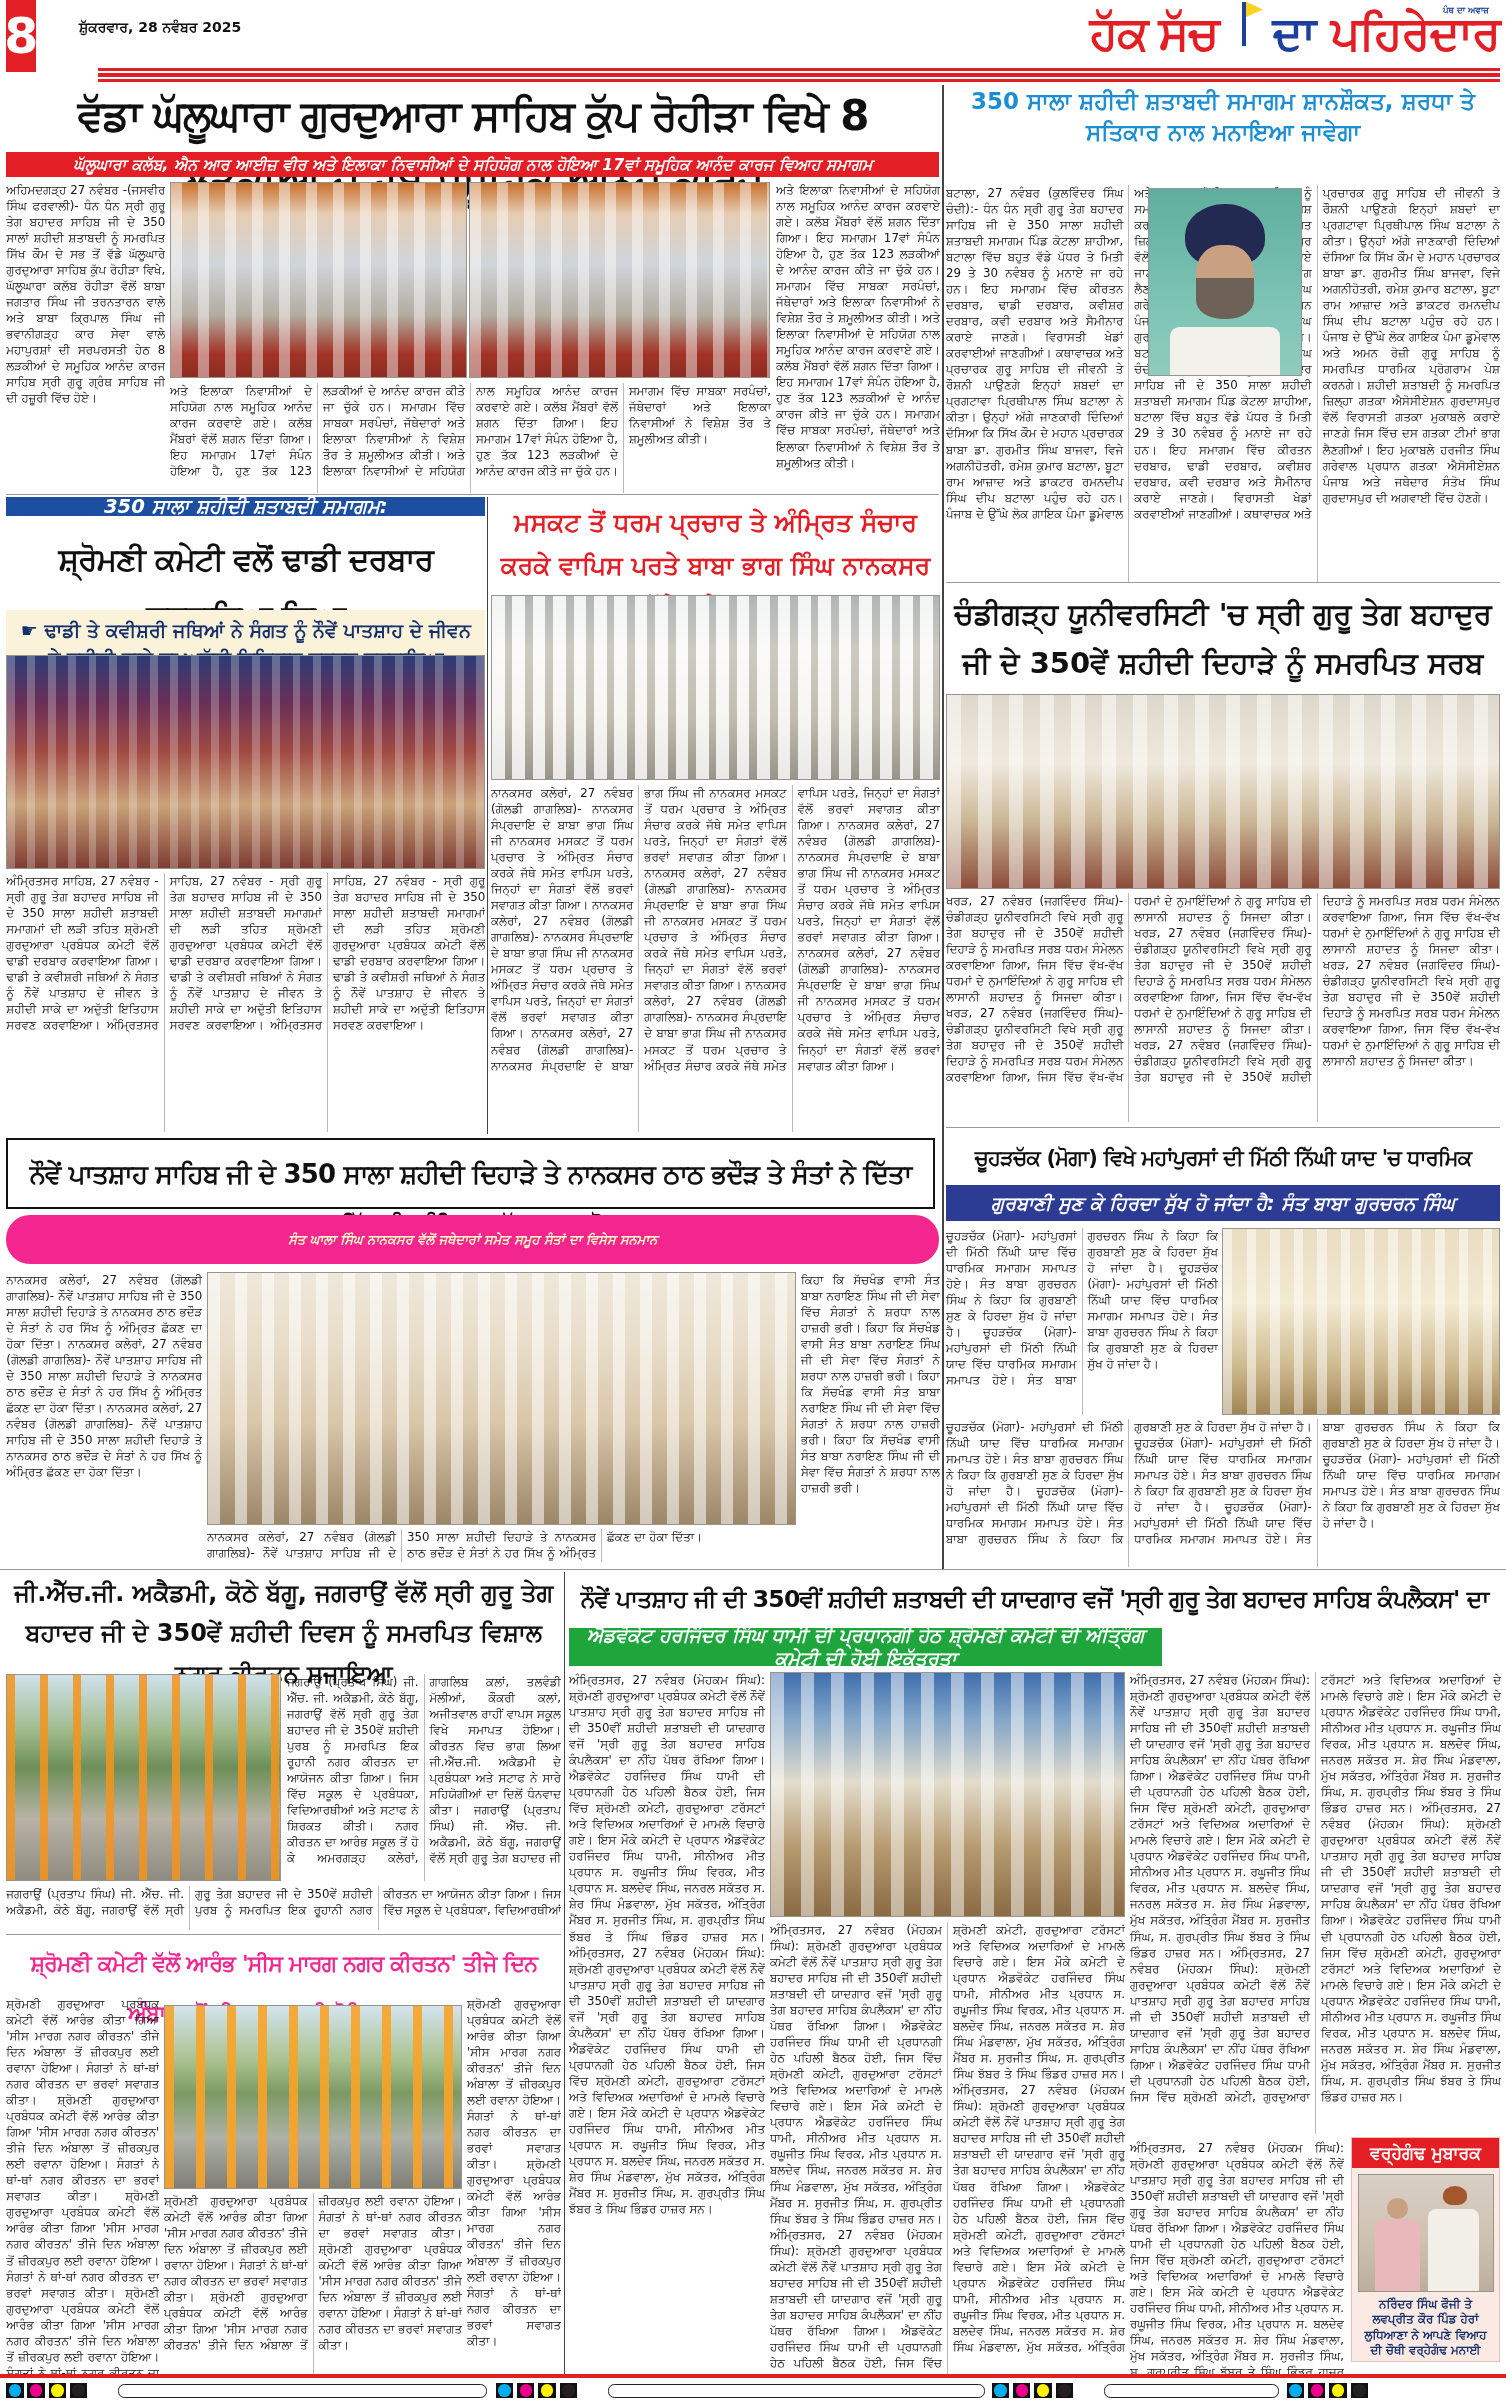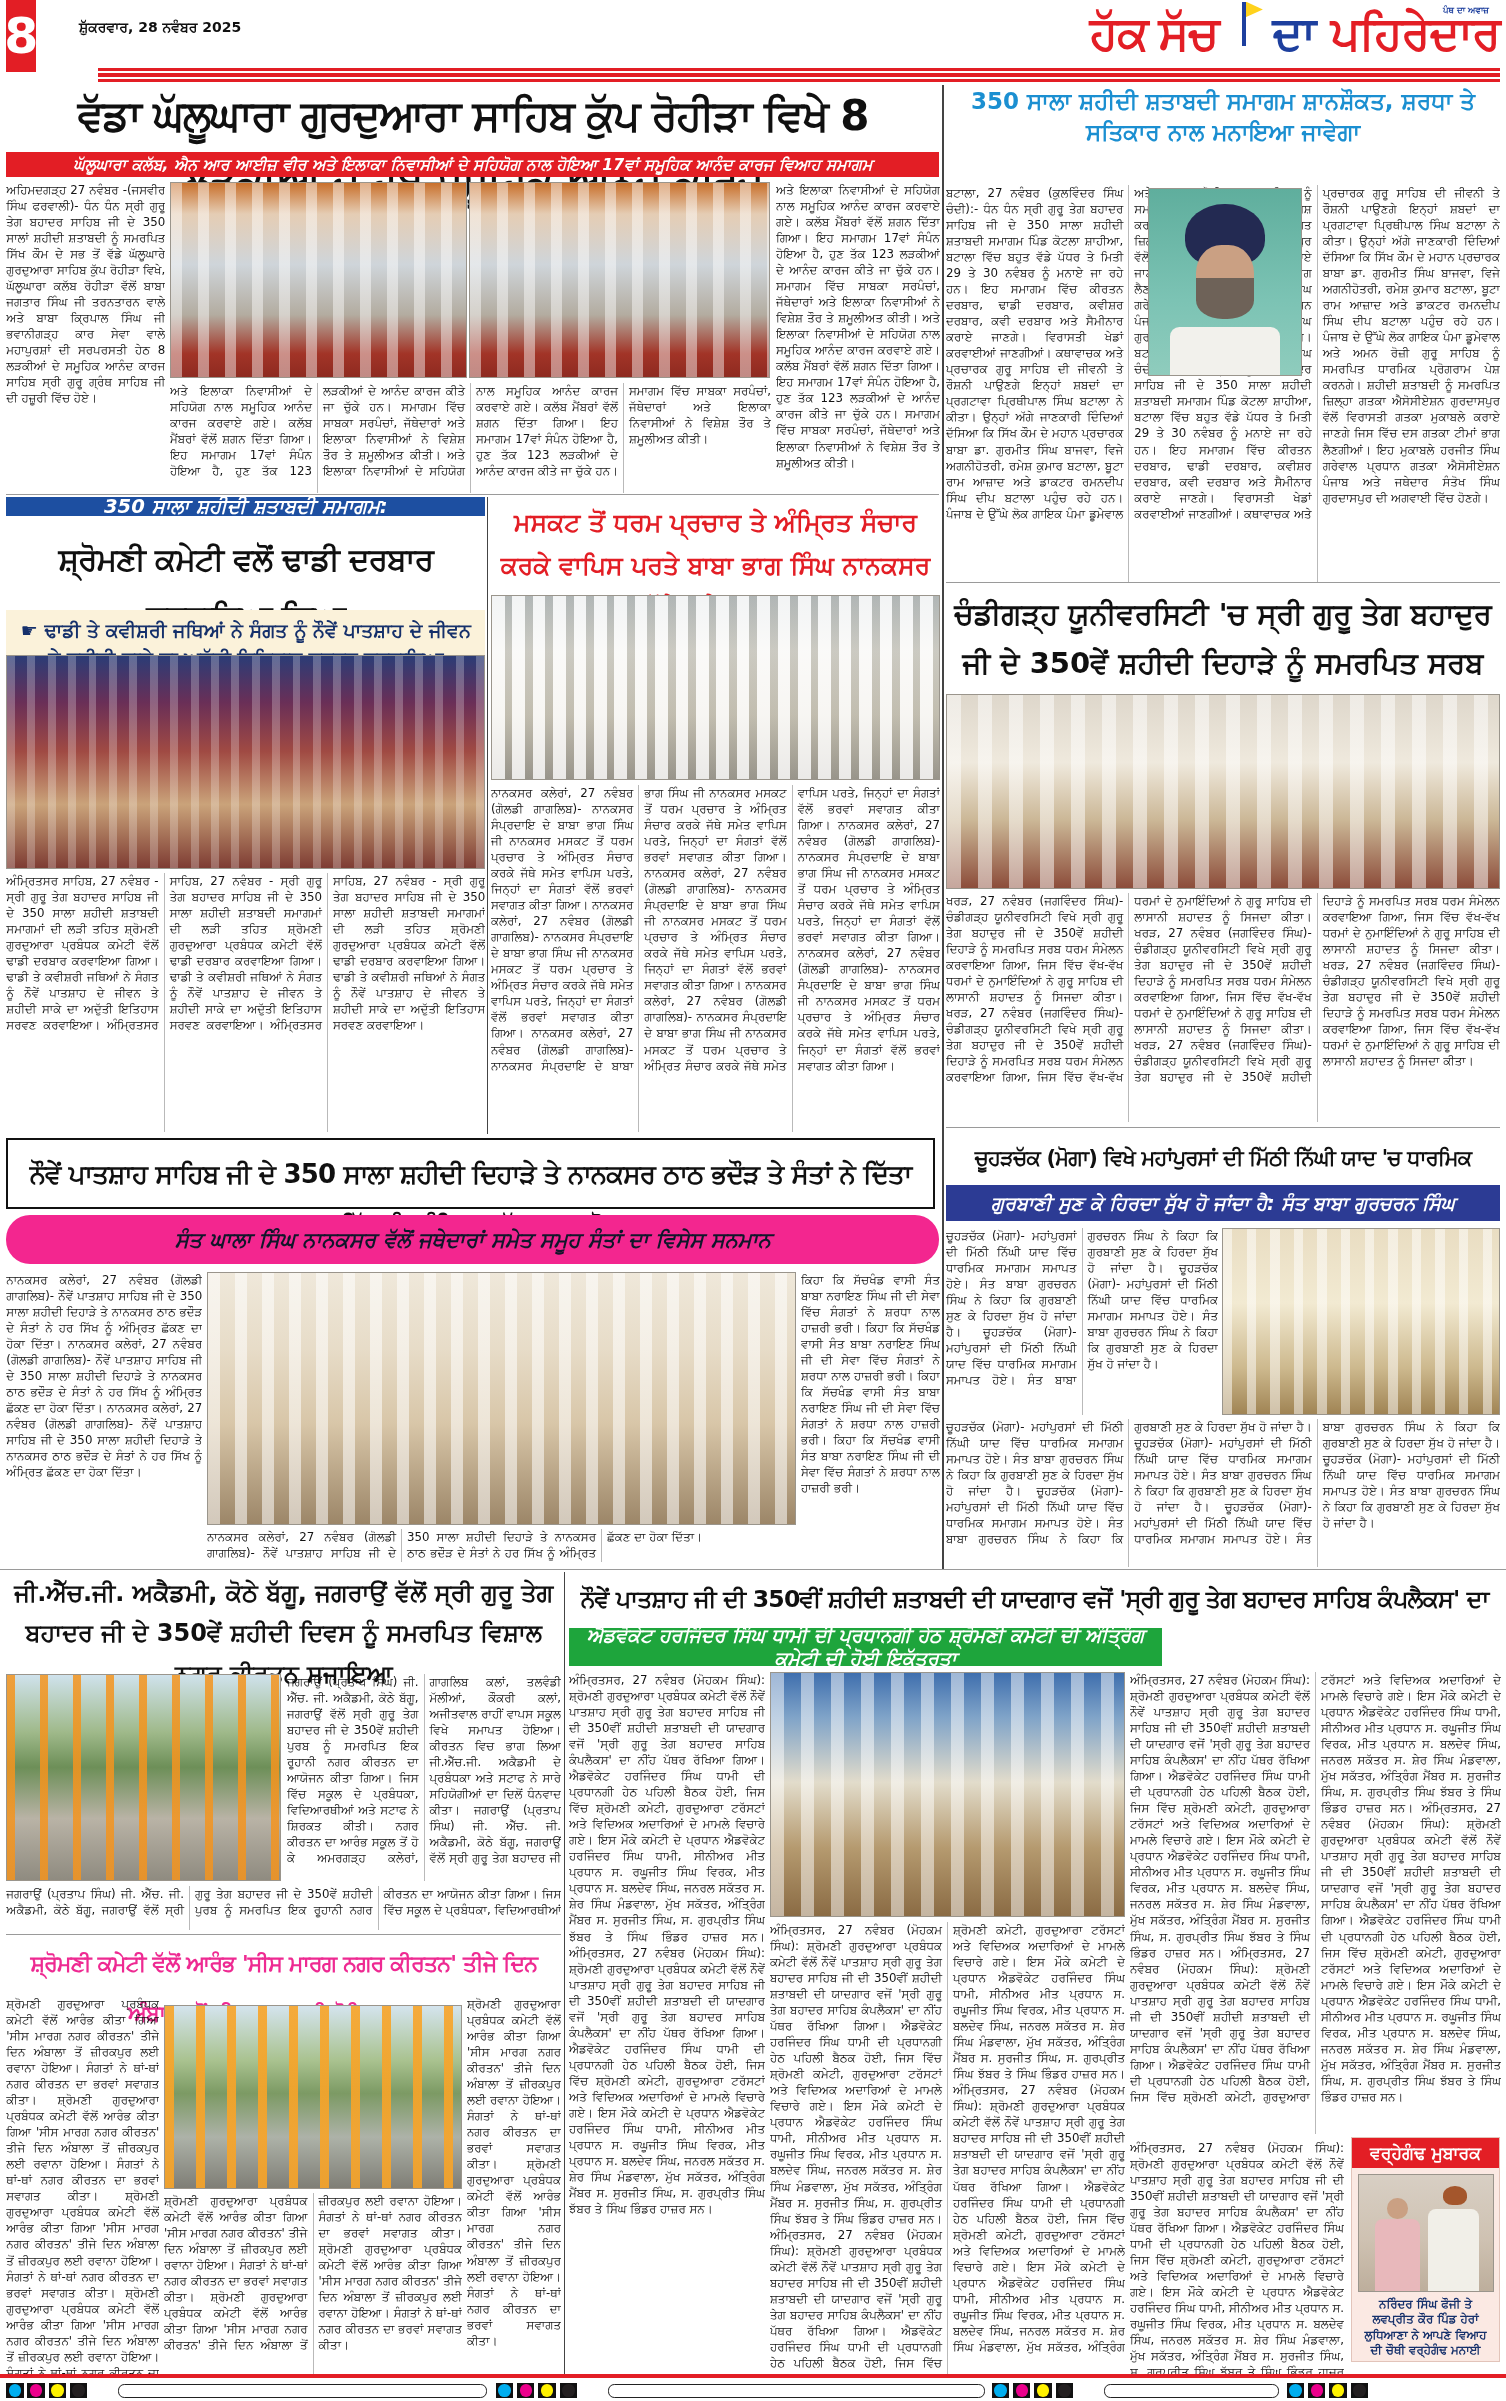--- a/index.html
+++ b/index.html
@@ -124,21 +124,21 @@
   <div class="abs hl" style="left:491px;top:502px;width:449px;height:88px;font-size:25px;line-height:1.7;color:#e31e25;">ਮਸਕਟ ਤੋਂ ਧਰਮ ਪ੍ਰਚਾਰ ਤੇ ਅੰਮ੍ਰਿਤ ਸੰਚਾਰ ਕਰਕੇ ਵਾਪਿਸ ਪਰਤੇ ਬਾਬਾ ਭਾਗ ਸਿੰਘ ਨਾਨਕਸਰ ਦਾ ਜੱਥੇ ਸਮੇਤ ਸਵਾਗਤ</div>
   <div class="abs photo ph-whitecrowd" style="left:491px;top:595px;width:449px;height:185px;"></div>
   <div class="abs bodytxt" style="left:491px;top:785px;width:449px;height:347px;column-count:3;">ਨਾਨਕਸਰ ਕਲੇਰਾਂ, 27 ਨਵੰਬਰ (ਗੋਲਡੀ ਗਾਗਲਿਬ)- ਨਾਨਕਸਰ ਸੰਪ੍ਰਦਾਇ ਦੇ ਬਾਬਾ ਭਾਗ ਸਿੰਘ ਜੀ ਨਾਨਕਸਰ ਮਸਕਟ ਤੋਂ ਧਰਮ ਪ੍ਰਚਾਰ ਤੇ ਅੰਮ੍ਰਿਤ ਸੰਚਾਰ ਕਰਕੇ ਜੱਥੇ ਸਮੇਤ ਵਾਪਿਸ ਪਰਤੇ, ਜਿਨ੍ਹਾਂ ਦਾ ਸੰਗਤਾਂ ਵੱਲੋਂ ਭਰਵਾਂ ਸਵਾਗਤ ਕੀਤਾ ਗਿਆ। ਨਾਨਕਸਰ ਕਲੇਰਾਂ, 27 ਨਵੰਬਰ (ਗੋਲਡੀ ਗਾਗਲਿਬ)- ਨਾਨਕਸਰ ਸੰਪ੍ਰਦਾਇ ਦੇ ਬਾਬਾ ਭਾਗ ਸਿੰਘ ਜੀ ਨਾਨਕਸਰ ਮਸਕਟ ਤੋਂ ਧਰਮ ਪ੍ਰਚਾਰ ਤੇ ਅੰਮ੍ਰਿਤ ਸੰਚਾਰ ਕਰਕੇ ਜੱਥੇ ਸਮੇਤ ਵਾਪਿਸ ਪਰਤੇ, ਜਿਨ੍ਹਾਂ ਦਾ ਸੰਗਤਾਂ ਵੱਲੋਂ ਭਰਵਾਂ ਸਵਾਗਤ ਕੀਤਾ ਗਿਆ। ਨਾਨਕਸਰ ਕਲੇਰਾਂ, 27 ਨਵੰਬਰ (ਗੋਲਡੀ ਗਾਗਲਿਬ)- ਨਾਨਕਸਰ ਸੰਪ੍ਰਦਾਇ ਦੇ ਬਾਬਾ ਭਾਗ ਸਿੰਘ ਜੀ ਨਾਨਕਸਰ ਮਸਕਟ ਤੋਂ ਧਰਮ ਪ੍ਰਚਾਰ ਤੇ ਅੰਮ੍ਰਿਤ ਸੰਚਾਰ ਕਰਕੇ ਜੱਥੇ ਸਮੇਤ ਵਾਪਿਸ ਪਰਤੇ, ਜਿਨ੍ਹਾਂ ਦਾ ਸੰਗਤਾਂ ਵੱਲੋਂ ਭਰਵਾਂ ਸਵਾਗਤ ਕੀਤਾ ਗਿਆ। ਨਾਨਕਸਰ ਕਲੇਰਾਂ, 27 ਨਵੰਬਰ (ਗੋਲਡੀ ਗਾਗਲਿਬ)- ਨਾਨਕਸਰ ਸੰਪ੍ਰਦਾਇ ਦੇ ਬਾਬਾ ਭਾਗ ਸਿੰਘ ਜੀ ਨਾਨਕਸਰ ਮਸਕਟ ਤੋਂ ਧਰਮ ਪ੍ਰਚਾਰ ਤੇ ਅੰਮ੍ਰਿਤ ਸੰਚਾਰ ਕਰਕੇ ਜੱਥੇ ਸਮੇਤ ਵਾਪਿਸ ਪਰਤੇ, ਜਿਨ੍ਹਾਂ ਦਾ ਸੰਗਤਾਂ ਵੱਲੋਂ ਭਰਵਾਂ ਸਵਾਗਤ ਕੀਤਾ ਗਿਆ। ਨਾਨਕਸਰ ਕਲੇਰਾਂ, 27 ਨਵੰਬਰ (ਗੋਲਡੀ ਗਾਗਲਿਬ)- ਨਾਨਕਸਰ ਸੰਪ੍ਰਦਾਇ ਦੇ ਬਾਬਾ ਭਾਗ ਸਿੰਘ ਜੀ ਨਾਨਕਸਰ ਮਸਕਟ ਤੋਂ ਧਰਮ ਪ੍ਰਚਾਰ ਤੇ ਅੰਮ੍ਰਿਤ ਸੰਚਾਰ ਕਰਕੇ ਜੱਥੇ ਸਮੇਤ ਵਾਪਿਸ ਪਰਤੇ, ਜਿਨ੍ਹਾਂ ਦਾ ਸੰਗਤਾਂ ਵੱਲੋਂ ਭਰਵਾਂ ਸਵਾਗਤ ਕੀਤਾ ਗਿਆ। ਨਾਨਕਸਰ ਕਲੇਰਾਂ, 27 ਨਵੰਬਰ (ਗੋਲਡੀ ਗਾਗਲਿਬ)- ਨਾਨਕਸਰ ਸੰਪ੍ਰਦਾਇ ਦੇ ਬਾਬਾ ਭਾਗ ਸਿੰਘ ਜੀ ਨਾਨਕਸਰ ਮਸਕਟ ਤੋਂ ਧਰਮ ਪ੍ਰਚਾਰ ਤੇ ਅੰਮ੍ਰਿਤ ਸੰਚਾਰ ਕਰਕੇ ਜੱਥੇ ਸਮੇਤ ਵਾਪਿਸ ਪਰਤੇ, ਜਿਨ੍ਹਾਂ ਦਾ ਸੰਗਤਾਂ ਵੱਲੋਂ ਭਰਵਾਂ ਸਵਾਗਤ ਕੀਤਾ ਗਿਆ। ਨਾਨਕਸਰ ਕਲੇਰਾਂ, 27 ਨਵੰਬਰ (ਗੋਲਡੀ ਗਾਗਲਿਬ)- ਨਾਨਕਸਰ ਸੰਪ੍ਰਦਾਇ ਦੇ ਬਾਬਾ ਭਾਗ ਸਿੰਘ ਜੀ ਨਾਨਕਸਰ ਮਸਕਟ ਤੋਂ ਧਰਮ ਪ੍ਰਚਾਰ ਤੇ ਅੰਮ੍ਰਿਤ ਸੰਚਾਰ ਕਰਕੇ ਜੱਥੇ ਸਮੇਤ ਵਾਪਿਸ ਪਰਤੇ, ਜਿਨ੍ਹਾਂ ਦਾ ਸੰਗਤਾਂ ਵੱਲੋਂ ਭਰਵਾਂ ਸਵਾਗਤ ਕੀਤਾ ਗਿਆ।</div>
 
   <div class="abs hl" style="left:946px;top:590px;width:554px;height:99px;font-size:29px;line-height:1.7;">ਚੰਡੀਗੜ੍ਹ ਯੂਨੀਵਰਸਿਟੀ 'ਚ ਸ੍ਰੀ ਗੁਰੂ ਤੇਗ ਬਹਾਦੁਰ ਜੀ ਦੇ 350ਵੇਂ ਸ਼ਹੀਦੀ ਦਿਹਾੜੇ ਨੂੰ ਸਮਰਪਿਤ ਸਰਬ ਧਰਮ ਸੰਮੇਲਨ</div>
   <div class="abs photo ph-stagebooks" style="left:946px;top:694px;width:554px;height:195px;"></div>
   <div class="abs bodytxt" style="left:946px;top:893px;width:554px;height:229px;column-count:3;">ਖਰੜ, 27 ਨਵੰਬਰ (ਜਗਵਿੰਦਰ ਸਿੰਘ)- ਚੰਡੀਗੜ੍ਹ ਯੂਨੀਵਰਸਿਟੀ ਵਿਖੇ ਸ੍ਰੀ ਗੁਰੂ ਤੇਗ ਬਹਾਦੁਰ ਜੀ ਦੇ 350ਵੇਂ ਸ਼ਹੀਦੀ ਦਿਹਾੜੇ ਨੂੰ ਸਮਰਪਿਤ ਸਰਬ ਧਰਮ ਸੰਮੇਲਨ ਕਰਵਾਇਆ ਗਿਆ, ਜਿਸ ਵਿੱਚ ਵੱਖ-ਵੱਖ ਧਰਮਾਂ ਦੇ ਨੁਮਾਇੰਦਿਆਂ ਨੇ ਗੁਰੂ ਸਾਹਿਬ ਦੀ ਲਾਸਾਨੀ ਸ਼ਹਾਦਤ ਨੂੰ ਸਿਜਦਾ ਕੀਤਾ। ਖਰੜ, 27 ਨਵੰਬਰ (ਜਗਵਿੰਦਰ ਸਿੰਘ)- ਚੰਡੀਗੜ੍ਹ ਯੂਨੀਵਰਸਿਟੀ ਵਿਖੇ ਸ੍ਰੀ ਗੁਰੂ ਤੇਗ ਬਹਾਦੁਰ ਜੀ ਦੇ 350ਵੇਂ ਸ਼ਹੀਦੀ ਦਿਹਾੜੇ ਨੂੰ ਸਮਰਪਿਤ ਸਰਬ ਧਰਮ ਸੰਮੇਲਨ ਕਰਵਾਇਆ ਗਿਆ, ਜਿਸ ਵਿੱਚ ਵੱਖ-ਵੱਖ ਧਰਮਾਂ ਦੇ ਨੁਮਾਇੰਦਿਆਂ ਨੇ ਗੁਰੂ ਸਾਹਿਬ ਦੀ ਲਾਸਾਨੀ ਸ਼ਹਾਦਤ ਨੂੰ ਸਿਜਦਾ ਕੀਤਾ। ਖਰੜ, 27 ਨਵੰਬਰ (ਜਗਵਿੰਦਰ ਸਿੰਘ)- ਚੰਡੀਗੜ੍ਹ ਯੂਨੀਵਰਸਿਟੀ ਵਿਖੇ ਸ੍ਰੀ ਗੁਰੂ ਤੇਗ ਬਹਾਦੁਰ ਜੀ ਦੇ 350ਵੇਂ ਸ਼ਹੀਦੀ ਦਿਹਾੜੇ ਨੂੰ ਸਮਰਪਿਤ ਸਰਬ ਧਰਮ ਸੰਮੇਲਨ ਕਰਵਾਇਆ ਗਿਆ, ਜਿਸ ਵਿੱਚ ਵੱਖ-ਵੱਖ ਧਰਮਾਂ ਦੇ ਨੁਮਾਇੰਦਿਆਂ ਨੇ ਗੁਰੂ ਸਾਹਿਬ ਦੀ ਲਾਸਾਨੀ ਸ਼ਹਾਦਤ ਨੂੰ ਸਿਜਦਾ ਕੀਤਾ। ਖਰੜ, 27 ਨਵੰਬਰ (ਜਗਵਿੰਦਰ ਸਿੰਘ)- ਚੰਡੀਗੜ੍ਹ ਯੂਨੀਵਰਸਿਟੀ ਵਿਖੇ ਸ੍ਰੀ ਗੁਰੂ ਤੇਗ ਬਹਾਦੁਰ ਜੀ ਦੇ 350ਵੇਂ ਸ਼ਹੀਦੀ ਦਿਹਾੜੇ ਨੂੰ ਸਮਰਪਿਤ ਸਰਬ ਧਰਮ ਸੰਮੇਲਨ ਕਰਵਾਇਆ ਗਿਆ, ਜਿਸ ਵਿੱਚ ਵੱਖ-ਵੱਖ ਧਰਮਾਂ ਦੇ ਨੁਮਾਇੰਦਿਆਂ ਨੇ ਗੁਰੂ ਸਾਹਿਬ ਦੀ ਲਾਸਾਨੀ ਸ਼ਹਾਦਤ ਨੂੰ ਸਿਜਦਾ ਕੀਤਾ। ਖਰੜ, 27 ਨਵੰਬਰ (ਜਗਵਿੰਦਰ ਸਿੰਘ)- ਚੰਡੀਗੜ੍ਹ ਯੂਨੀਵਰਸਿਟੀ ਵਿਖੇ ਸ੍ਰੀ ਗੁਰੂ ਤੇਗ ਬਹਾਦੁਰ ਜੀ ਦੇ 350ਵੇਂ ਸ਼ਹੀਦੀ ਦਿਹਾੜੇ ਨੂੰ ਸਮਰਪਿਤ ਸਰਬ ਧਰਮ ਸੰਮੇਲਨ ਕਰਵਾਇਆ ਗਿਆ, ਜਿਸ ਵਿੱਚ ਵੱਖ-ਵੱਖ ਧਰਮਾਂ ਦੇ ਨੁਮਾਇੰਦਿਆਂ ਨੇ ਗੁਰੂ ਸਾਹਿਬ ਦੀ ਲਾਸਾਨੀ ਸ਼ਹਾਦਤ ਨੂੰ ਸਿਜਦਾ ਕੀਤਾ।</div>
 
   <div class="abs" style="left:6.3px;top:1138px;width:929px;height:71px;border:2.4px solid #111;box-sizing:border-box;"></div>
   <div class="abs hl" style="left:11px;top:1148px;width:919px;height:52px;font-size:26px;line-height:52px;letter-spacing:-0.8px;">ਨੌਵੇਂ ਪਾਤਸ਼ਾਹ ਸਾਹਿਬ ਜੀ ਦੇ 350 ਸਾਲਾ ਸ਼ਹੀਦੀ ਦਿਹਾੜੇ ਤੇ ਨਾਨਕਸਰ ਠਾਠ ਭਦੌੜ ਤੇ ਸੰਤਾਂ ਨੇ ਦਿੱਤਾ ਹਰ ਸਿੱਖ ਨੂੰ ਅੰਮ੍ਰਿਤ ਛੱਕਣ ਦਾ ਹੋਕਾ!</div>
-  <div class="abs band" style="left:6.3px;top:1215px;width:933px;height:49px;background:#f3268f;color:#0f172a;font-size:21px;border-radius:24px;">ਸੰਤ ਘਾਲਾ ਸਿੰਘ ਨਾਨਕਸਰ ਵੱਲੋਂ ਜਥੇਦਾਰਾਂ ਸਮੇਤ ਸਮੂਹ ਸੰਤਾਂ ਦਾ ਵਿਸੇਸ ਸਨਮਾਨ</div>
+  <div class="abs band" style="left:6.3px;top:1215px;width:933px;height:49px;background:#f3268f;color:#fef9c3;font-size:13px;border-radius:24px;">ਸੰਤ ਘਾਲਾ ਸਿੰਘ ਨਾਨਕਸਰ ਵੱਲੋਂ ਜਥੇਦਾਰਾਂ ਸਮੇਤ ਸਮੂਹ ਸੰਤਾਂ ਦਾ ਵਿਸੇਸ ਸਨਮਾਨ</div>
   <div class="abs bodytxt" style="left:6.3px;top:1272px;width:196px;height:289px;">ਨਾਨਕਸਰ ਕਲੇਰਾਂ, 27 ਨਵੰਬਰ (ਗੋਲਡੀ ਗਾਗਲਿਬ)- ਨੌਵੇਂ ਪਾਤਸ਼ਾਹ ਸਾਹਿਬ ਜੀ ਦੇ 350 ਸਾਲਾ ਸ਼ਹੀਦੀ ਦਿਹਾੜੇ ਤੇ ਨਾਨਕਸਰ ਠਾਠ ਭਦੌੜ ਦੇ ਸੰਤਾਂ ਨੇ ਹਰ ਸਿੱਖ ਨੂੰ ਅੰਮ੍ਰਿਤ ਛੱਕਣ ਦਾ ਹੋਕਾ ਦਿੱਤਾ। ਨਾਨਕਸਰ ਕਲੇਰਾਂ, 27 ਨਵੰਬਰ (ਗੋਲਡੀ ਗਾਗਲਿਬ)- ਨੌਵੇਂ ਪਾਤਸ਼ਾਹ ਸਾਹਿਬ ਜੀ ਦੇ 350 ਸਾਲਾ ਸ਼ਹੀਦੀ ਦਿਹਾੜੇ ਤੇ ਨਾਨਕਸਰ ਠਾਠ ਭਦੌੜ ਦੇ ਸੰਤਾਂ ਨੇ ਹਰ ਸਿੱਖ ਨੂੰ ਅੰਮ੍ਰਿਤ ਛੱਕਣ ਦਾ ਹੋਕਾ ਦਿੱਤਾ। ਨਾਨਕਸਰ ਕਲੇਰਾਂ, 27 ਨਵੰਬਰ (ਗੋਲਡੀ ਗਾਗਲਿਬ)- ਨੌਵੇਂ ਪਾਤਸ਼ਾਹ ਸਾਹਿਬ ਜੀ ਦੇ 350 ਸਾਲਾ ਸ਼ਹੀਦੀ ਦਿਹਾੜੇ ਤੇ ਨਾਨਕਸਰ ਠਾਠ ਭਦੌੜ ਦੇ ਸੰਤਾਂ ਨੇ ਹਰ ਸਿੱਖ ਨੂੰ ਅੰਮ੍ਰਿਤ ਛੱਕਣ ਦਾ ਹੋਕਾ ਦਿੱਤਾ।</div>
   <div class="abs photo ph-hall" style="left:207px;top:1272px;width:589px;height:253px;"></div>
   <div class="abs bodytxt" style="left:801px;top:1272px;width:139px;height:289px;">ਕਿਹਾ ਕਿ ਸੱਚਖੰਡ ਵਾਸੀ ਸੰਤ ਬਾਬਾ ਨਰਾਇਣ ਸਿੰਘ ਜੀ ਦੀ ਸੇਵਾ ਵਿੱਚ ਸੰਗਤਾਂ ਨੇ ਸ਼ਰਧਾ ਨਾਲ ਹਾਜ਼ਰੀ ਭਰੀ। ਕਿਹਾ ਕਿ ਸੱਚਖੰਡ ਵਾਸੀ ਸੰਤ ਬਾਬਾ ਨਰਾਇਣ ਸਿੰਘ ਜੀ ਦੀ ਸੇਵਾ ਵਿੱਚ ਸੰਗਤਾਂ ਨੇ ਸ਼ਰਧਾ ਨਾਲ ਹਾਜ਼ਰੀ ਭਰੀ। ਕਿਹਾ ਕਿ ਸੱਚਖੰਡ ਵਾਸੀ ਸੰਤ ਬਾਬਾ ਨਰਾਇਣ ਸਿੰਘ ਜੀ ਦੀ ਸੇਵਾ ਵਿੱਚ ਸੰਗਤਾਂ ਨੇ ਸ਼ਰਧਾ ਨਾਲ ਹਾਜ਼ਰੀ ਭਰੀ। ਕਿਹਾ ਕਿ ਸੱਚਖੰਡ ਵਾਸੀ ਸੰਤ ਬਾਬਾ ਨਰਾਇਣ ਸਿੰਘ ਜੀ ਦੀ ਸੇਵਾ ਵਿੱਚ ਸੰਗਤਾਂ ਨੇ ਸ਼ਰਧਾ ਨਾਲ ਹਾਜ਼ਰੀ ਭਰੀ।</div>
   <div class="abs bodytxt" style="left:207px;top:1529px;width:589px;height:33px;column-count:3;">ਨਾਨਕਸਰ ਕਲੇਰਾਂ, 27 ਨਵੰਬਰ (ਗੋਲਡੀ ਗਾਗਲਿਬ)- ਨੌਵੇਂ ਪਾਤਸ਼ਾਹ ਸਾਹਿਬ ਜੀ ਦੇ 350 ਸਾਲਾ ਸ਼ਹੀਦੀ ਦਿਹਾੜੇ ਤੇ ਨਾਨਕਸਰ ਠਾਠ ਭਦੌੜ ਦੇ ਸੰਤਾਂ ਨੇ ਹਰ ਸਿੱਖ ਨੂੰ ਅੰਮ੍ਰਿਤ ਛੱਕਣ ਦਾ ਹੋਕਾ ਦਿੱਤਾ।</div>
 
   <div class="abs hl" style="left:946px;top:1134px;width:554px;height:49px;font-size:21px;line-height:49px;letter-spacing:-0.8px;">ਚੂਹੜਚੱਕ (ਮੋਗਾ) ਵਿਖੇ ਮਹਾਂਪੁਰਸਾਂ ਦੀ ਮਿੱਠੀ ਨਿੱਘੀ ਯਾਦ 'ਚ ਧਾਰਮਿਕ ਸਮਾਗਮ ਸਮਾਪਤ</div>
   <div class="abs band" style="left:946px;top:1185px;width:554px;height:36px;background:#2c3b94;color:#fff;font-size:19px;">ਗੁਰਬਾਣੀ ਸੁਣ ਕੇ ਹਿਰਦਾ ਸੁੱਖ ਹੋ ਜਾਂਦਾ ਹੈ: ਸੰਤ ਬਾਬਾ ਗੁਰਚਰਨ ਸਿੰਘ</div>
   <div class="abs bodytxt" style="left:946px;top:1228px;width:272px;height:187px;column-count:2;">ਚੂਹੜਚੱਕ (ਮੋਗਾ)- ਮਹਾਂਪੁਰਸਾਂ ਦੀ ਮਿੱਠੀ ਨਿੱਘੀ ਯਾਦ ਵਿੱਚ ਧਾਰਮਿਕ ਸਮਾਗਮ ਸਮਾਪਤ ਹੋਏ। ਸੰਤ ਬਾਬਾ ਗੁਰਚਰਨ ਸਿੰਘ ਨੇ ਕਿਹਾ ਕਿ ਗੁਰਬਾਣੀ ਸੁਣ ਕੇ ਹਿਰਦਾ ਸੁੱਖ ਹੋ ਜਾਂਦਾ ਹੈ। ਚੂਹੜਚੱਕ (ਮੋਗਾ)- ਮਹਾਂਪੁਰਸਾਂ ਦੀ ਮਿੱਠੀ ਨਿੱਘੀ ਯਾਦ ਵਿੱਚ ਧਾਰਮਿਕ ਸਮਾਗਮ ਸਮਾਪਤ ਹੋਏ। ਸੰਤ ਬਾਬਾ ਗੁਰਚਰਨ ਸਿੰਘ ਨੇ ਕਿਹਾ ਕਿ ਗੁਰਬਾਣੀ ਸੁਣ ਕੇ ਹਿਰਦਾ ਸੁੱਖ ਹੋ ਜਾਂਦਾ ਹੈ। ਚੂਹੜਚੱਕ (ਮੋਗਾ)- ਮਹਾਂਪੁਰਸਾਂ ਦੀ ਮਿੱਠੀ ਨਿੱਘੀ ਯਾਦ ਵਿੱਚ ਧਾਰਮਿਕ ਸਮਾਗਮ ਸਮਾਪਤ ਹੋਏ। ਸੰਤ ਬਾਬਾ ਗੁਰਚਰਨ ਸਿੰਘ ਨੇ ਕਿਹਾ ਕਿ ਗੁਰਬਾਣੀ ਸੁਣ ਕੇ ਹਿਰਦਾ ਸੁੱਖ ਹੋ ਜਾਂਦਾ ਹੈ।</div>
   <div class="abs photo ph-golden" style="left:1222px;top:1228px;width:278px;height:187px;"></div>
   <div class="abs bodytxt" style="left:946px;top:1419px;width:554px;height:148px;column-count:3;">ਚੂਹੜਚੱਕ (ਮੋਗਾ)- ਮਹਾਂਪੁਰਸਾਂ ਦੀ ਮਿੱਠੀ ਨਿੱਘੀ ਯਾਦ ਵਿੱਚ ਧਾਰਮਿਕ ਸਮਾਗਮ ਸਮਾਪਤ ਹੋਏ। ਸੰਤ ਬਾਬਾ ਗੁਰਚਰਨ ਸਿੰਘ ਨੇ ਕਿਹਾ ਕਿ ਗੁਰਬਾਣੀ ਸੁਣ ਕੇ ਹਿਰਦਾ ਸੁੱਖ ਹੋ ਜਾਂਦਾ ਹੈ। ਚੂਹੜਚੱਕ (ਮੋਗਾ)- ਮਹਾਂਪੁਰਸਾਂ ਦੀ ਮਿੱਠੀ ਨਿੱਘੀ ਯਾਦ ਵਿੱਚ ਧਾਰਮਿਕ ਸਮਾਗਮ ਸਮਾਪਤ ਹੋਏ। ਸੰਤ ਬਾਬਾ ਗੁਰਚਰਨ ਸਿੰਘ ਨੇ ਕਿਹਾ ਕਿ ਗੁਰਬਾਣੀ ਸੁਣ ਕੇ ਹਿਰਦਾ ਸੁੱਖ ਹੋ ਜਾਂਦਾ ਹੈ। ਚੂਹੜਚੱਕ (ਮੋਗਾ)- ਮਹਾਂਪੁਰਸਾਂ ਦੀ ਮਿੱਠੀ ਨਿੱਘੀ ਯਾਦ ਵਿੱਚ ਧਾਰਮਿਕ ਸਮਾਗਮ ਸਮਾਪਤ ਹੋਏ। ਸੰਤ ਬਾਬਾ ਗੁਰਚਰਨ ਸਿੰਘ ਨੇ ਕਿਹਾ ਕਿ ਗੁਰਬਾਣੀ ਸੁਣ ਕੇ ਹਿਰਦਾ ਸੁੱਖ ਹੋ ਜਾਂਦਾ ਹੈ। ਚੂਹੜਚੱਕ (ਮੋਗਾ)- ਮਹਾਂਪੁਰਸਾਂ ਦੀ ਮਿੱਠੀ ਨਿੱਘੀ ਯਾਦ ਵਿੱਚ ਧਾਰਮਿਕ ਸਮਾਗਮ ਸਮਾਪਤ ਹੋਏ। ਸੰਤ ਬਾਬਾ ਗੁਰਚਰਨ ਸਿੰਘ ਨੇ ਕਿਹਾ ਕਿ ਗੁਰਬਾਣੀ ਸੁਣ ਕੇ ਹਿਰਦਾ ਸੁੱਖ ਹੋ ਜਾਂਦਾ ਹੈ। ਚੂਹੜਚੱਕ (ਮੋਗਾ)- ਮਹਾਂਪੁਰਸਾਂ ਦੀ ਮਿੱਠੀ ਨਿੱਘੀ ਯਾਦ ਵਿੱਚ ਧਾਰਮਿਕ ਸਮਾਗਮ ਸਮਾਪਤ ਹੋਏ। ਸੰਤ ਬਾਬਾ ਗੁਰਚਰਨ ਸਿੰਘ ਨੇ ਕਿਹਾ ਕਿ ਗੁਰਬਾਣੀ ਸੁਣ ਕੇ ਹਿਰਦਾ ਸੁੱਖ ਹੋ ਜਾਂਦਾ ਹੈ।</div>

